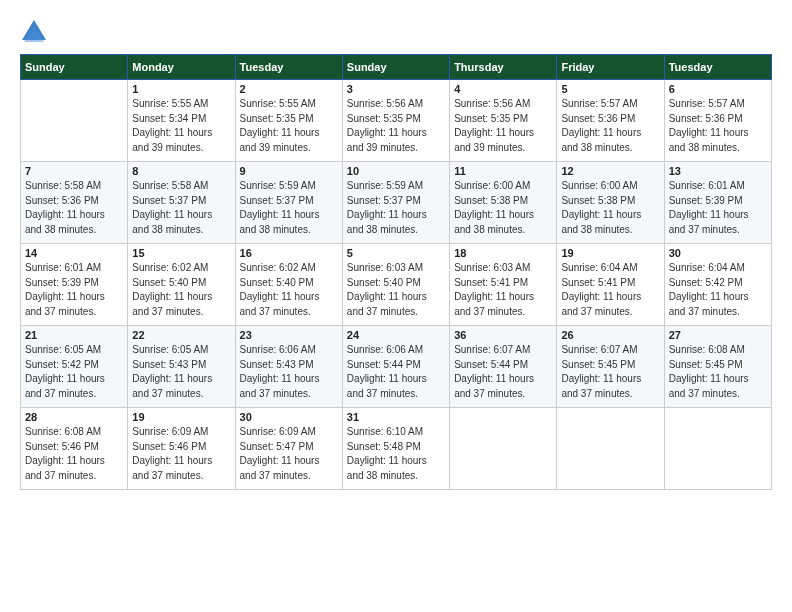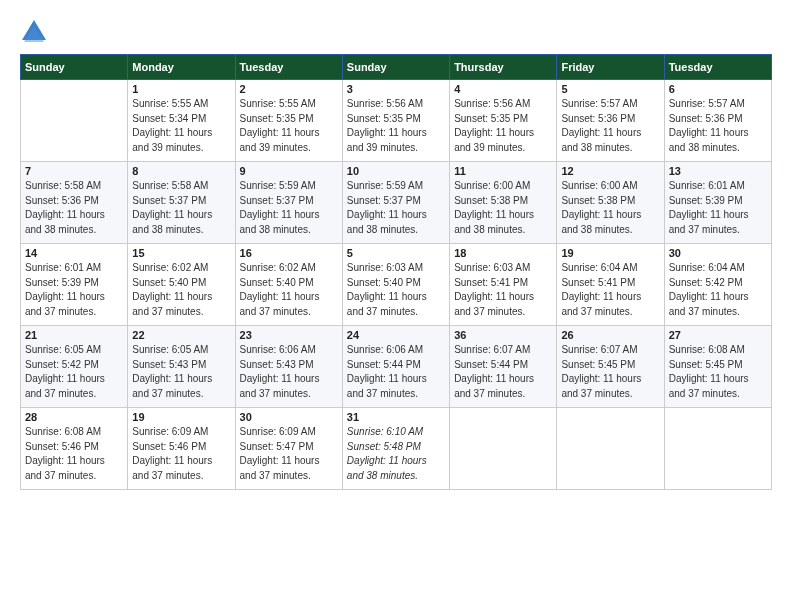--- a/index.html
+++ b/index.html
@@ -349,21 +349,21 @@
           </td>
           <td>
             <span class="day-number">30</span>
             <div class="day-info" style="white-space: pre-line;">Sunrise: 6:09 AM
 Sunset: 5:47 PM
 Daylight: 11 hours
 and 37 minutes.</div>
           </td>
           <td>
             <span class="day-number">31</span>
-            <div class="day-info" style="white-space: pre-line; font-style: italic;">Sunrise: 6:10 AM
+            <div class="day-info" style="white-space: pre-line;">Sunrise: 6:10 AM
 Sunset: 5:48 PM
 Daylight: 11 hours
 and 38 minutes.</div>
           </td>
           <td class="empty"></td>
           <td class="empty"></td>
           <td class="empty"></td>
         </tr>
       </tbody>
   </table>

